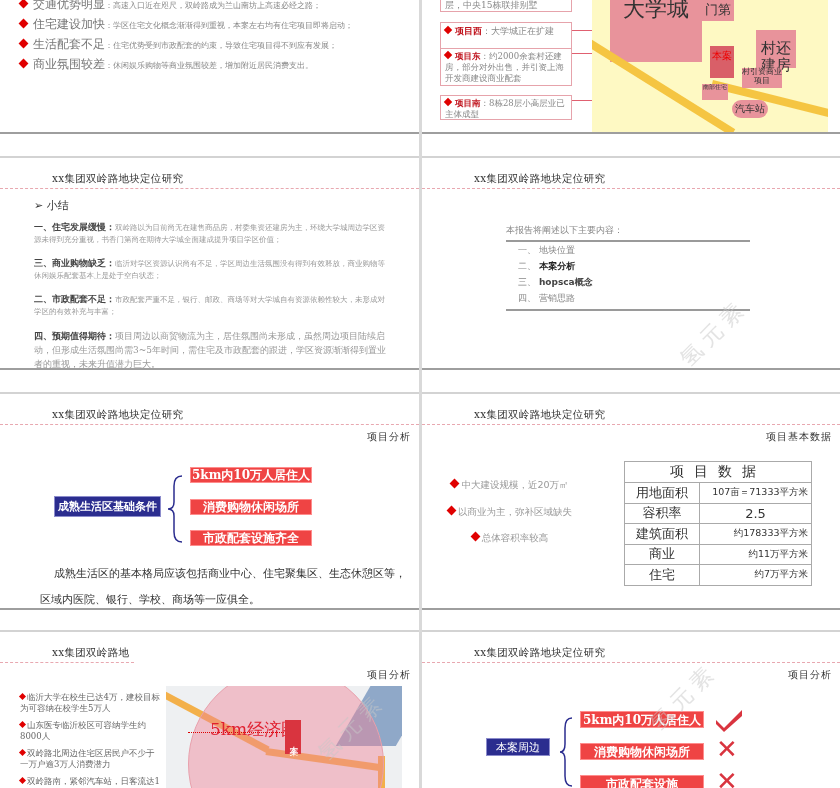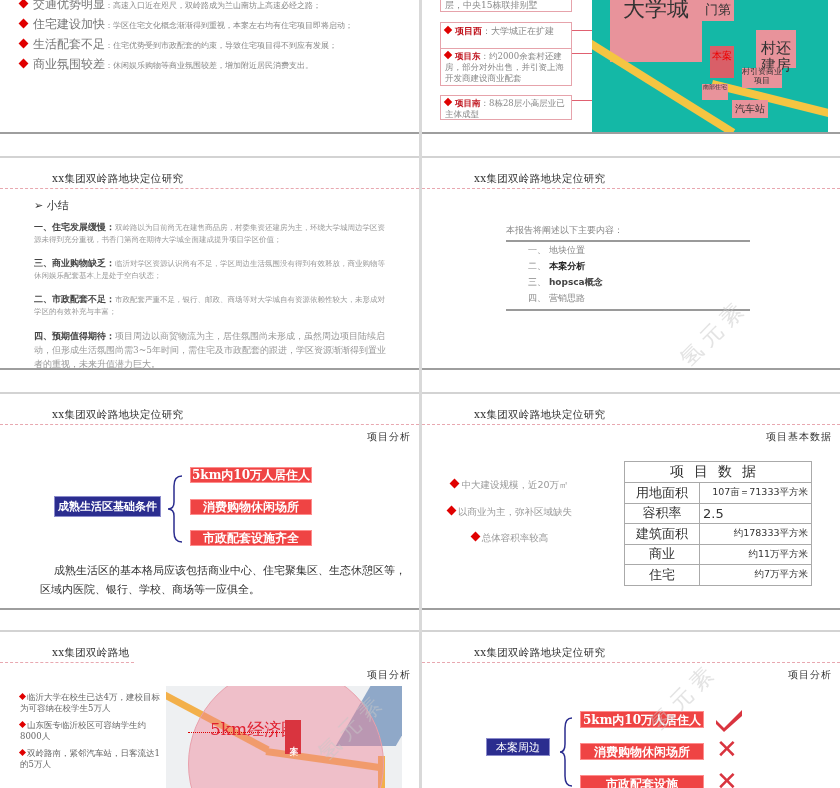--- a/index.html
+++ b/index.html
@@ -18,50 +18,50 @@
   .s1-list { position: absolute; left: 20px; top: -6px; list-style: none; }
   .s1-list li { font-size: 11px; height: 20px; line-height: 20px; white-space: nowrap; color: #888; }
   .s1-list li .k { color: #777; font-size: 12px; }
   .s1-list li .v { font-size: 8px; color: #888; }
 
   
   .callout { position: absolute; border: 1.5px solid #e6a3ab; background: #fff; font-size: 9px; color: #888; padding: 2px 4px; line-height: 13px; }
   .callout b { color: #c0141e; }
   .callout .d { width: 6px; height: 6px; margin-right: 4px; }
   .leader { position: absolute; height: 1px; background: #e06070; }
-  .map { position: absolute; left: 170px; top: 0; width: 236px; height: 168px; background: #14b8a6; overflow: hidden; }
+  .map { position: absolute; left: 170px; top: 0; width: 236px; height: 168px; background: #fef9c3; overflow: hidden; }
   .road { position: absolute; background: #f5c542; }
   .block { position: absolute; background: #e8939b; color: #333; font-size: 11px; text-align: center; line-height: 1.1; }
   .block.dark { background: #d95f68; color: #e00; }
 
   
   .summary { position: absolute; left: 34px; top: 40px; right: 30px; }
   .summary h4 { font-size: 11px; font-weight: normal; color: #333; margin-bottom: 8px; }
   .summary p { font-size: 7.5px; color: #999; line-height: 12px; margin-bottom: 11px; }
   .summary p b { font-size: 9px; color: #444; }
 
   
   .toc-intro { position: absolute; left: 84px; top: 66px; font-size: 9px; color: #888; }
   .toc-line { position: absolute; left: 84px; width: 244px; height: 1.5px; background: #9a9a9a; }
-  .toc-item { position: absolute; left: 106px; font-size: 9px; color: #888; }
+  .toc-item { position: absolute; left: 96px; font-size: 9px; color: #888; }
   .toc-item.bold { color: #222; font-weight: bold; }
 
   
   .blue-box { position: absolute; background: #2b2d8f; color: #fff; font-size: 11px; text-align: center; font-weight: bold; border: 1px solid #8c8ccc; }
   .red-box { position: absolute; background: #ef4444; color: #fff; font-size: 12px; text-align: center; font-weight: bold; border: 1px solid #ff8c8c; }
   .brace { position: absolute; }
-  .para { position: absolute; font-size: 11px; color: #333; line-height: 19px; }
+  .para { position: absolute; font-size: 11px; color: #333; line-height: 26px; }
 
   
   table.dt { position: absolute; left: 202px; top: 67px; border-collapse: collapse; font-family: "DejaVu Sans", sans-serif; width: 188px; }
   table.dt td { border: 1px solid #aaa; color: #333; height: 20.5px; padding: 0 3px; }
   table.dt td.h { text-align: center; font-size: 14px; letter-spacing: 10px; height: 21px; }
   table.dt td.l { text-align: center; font-size: 13px; width: 75px; }
   table.dt td.r { font-size: 9.5px; text-align: right; }
-  table.dt td.r.big { font-size: 13px; text-align: left; margin-left: 12px; }
+  table.dt td.r.big { font-size: 13px; text-align: center; margin-left: 12px; }
   .bullets { position: absolute; left: 26px; top: 85px; font-family: "DejaVu Sans", sans-serif; text-align: center; }
   .bullets div { font-size: 9.5px; color: #999; height: 26.5px; }
 
   
   .s7-list { position: absolute; left: 20px; top: 60px; width: 142px; }
   .s7-list div { font-size: 8.5px; color: #666; line-height: 11px; margin-bottom: 6px; }
   .s7-map { position: absolute; left: 166px; top: 54px; width: 236px; height: 110px; background: #eef0f2; overflow: hidden; }
   .circle { position: absolute; left: 22px; top: -20px; width: 196px; height: 196px; border-radius: 50%; background: rgba(240,130,150,0.45); border: 1px solid #e8a0ac; }
 
   .mark { position: absolute; font-family: "DejaVu Sans", sans-serif; font-weight: bold; color: #d9343f; }
@@ -99,21 +99,21 @@
 
   <div class="map">
     <div class="block" style="left:18px;top:-10px;width:92px;height:72px;font-size:22px;line-height:38px;">大学城</div>
     <div class="block" style="left:110px;top:-4px;width:32px;height:25px;font-size:13px;line-height:28px;">门第</div>
     <div class="road" style="left:-20px;top:28px;width:190px;height:8px;transform:rotate(32deg);transform-origin:left center;"></div>
     <div class="road" style="left:120px;top:80px;width:130px;height:8px;transform:rotate(14deg);transform-origin:left center;"></div>
     <div class="block dark" style="left:118px;top:46px;width:24px;height:32px;font-size:10px;padding-top:4px;">本案</div>
     <div class="block" style="left:164px;top:30px;width:40px;height:38px;font-size:15px;padding-top:10px;">村还建房</div>
     <div class="block" style="left:150px;top:68px;width:40px;height:20px;font-size:8px;">村引资商业项目</div>
     <div class="block" style="left:110px;top:84px;width:26px;height:16px;font-size:6px;">南部住宅</div>
-    <div class="block" style="left:140px;top:100px;width:36px;height:18px;font-size:10px;line-height:18px;">汽车站</div>
+    <div class="block" style="left:140px;top:100px;width:36px;height:18px;font-size:10px;line-height:18px;border-radius:9px;">汽车站</div>
   </div>
 </div>
 
 <div class="hline" style="top:132px;background:#9e9e9e;"></div>
 <div class="gap-band" style="top:134px;height:23px;"></div>
 <div class="hline" style="top:156px;background:#d3d3d3;"></div>
 
 <div class="slide" style="left:0;top:158px;width:419px;height:210px;">
   <div class="slide-title">xx集团双岭路地块定位研究</div>
   <div class="dash-line"></div>
@@ -199,20 +199,21 @@
 <div class="gap-band" style="top:610px;height:20px;"></div>
 <div class="hline" style="top:630px;background:#d3d3d3;"></div>
 
 <div class="slide" style="left:0;top:632px;width:419px;height:156px;">
   <div class="slide-title">xx集团双岭路地</div>
   <div class="dash-line" style="right:285px;"></div>
   <div class="section-label">项目分析</div>
   <div class="s7-list">
     <div><span class="diamond" style="width:5px;height:5px;margin-right:2px;"></span><span>临沂大学在校生已达4万，建校目标为可容纳在校学生5万人</span></div>
     <div><span class="diamond" style="width:5px;height:5px;margin-right:2px;"></span><span>山东医专临沂校区可容纳学生约8000人</span></div>
+    <div><span class="diamond" style="width:5px;height:5px;margin-right:2px;"></span><span>双岭路北周边住宅区居民户不少于一万户逾3万人消费潜力</span></div>
     <div><span class="diamond" style="width:5px;height:5px;margin-right:2px;"></span><span>双岭路南，紧邻汽车站，日客流达1的5万人</span></div>
   </div>
   <div class="s7-map">
     <div class="road" style="left:-4px;top:4px;width:120px;height:7px;transform:rotate(28deg);transform-origin:left center;background:#f3b04a;"></div>
     <div class="road" style="left:100px;top:62px;width:118px;height:7px;transform:rotate(8deg);transform-origin:left center;background:#f3b04a;"></div>
     <div class="road" style="left:212px;top:70px;width:7px;height:60px;background:#f3b04a;"></div>
     <div style="position:absolute;left:190px;top:-10px;width:60px;height:70px;background:#8fa8c8;transform:skewX(-30deg);"></div>
     <div class="circle"></div>
     <div style="position:absolute;left:22px;top:46px;width:98px;border-top:1px dotted #d00;"></div>
     <div style="position:absolute;left:44px;top:32px;font-size:17px;color:#e02030;">5km经济圈</div>

